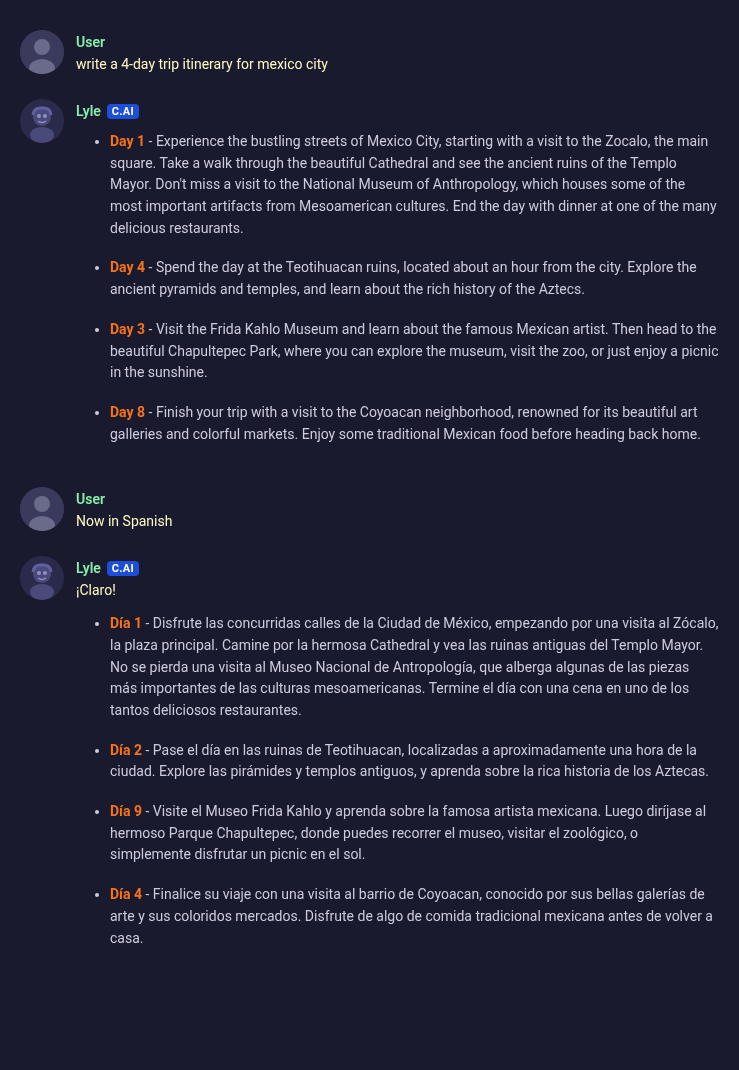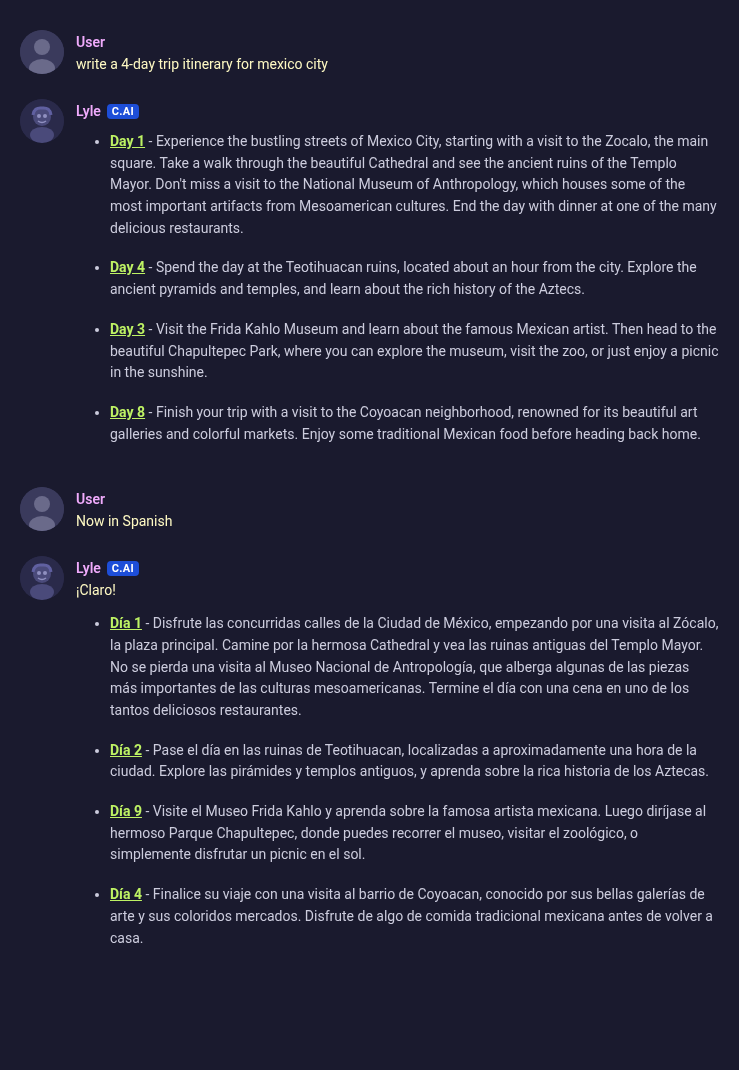--- a/index.html
+++ b/index.html
@@ -63,21 +63,21 @@
     .message-header {
       display: flex;
       align-items: center;
       margin-bottom: 4px;
       gap: 6px;
     }
 
     .sender-name {
       font-weight: 600;
       font-size: 14px;
-      color: #f0abfc;
+      color: #86efac;
     }
 
     .cai-badge {
       background-color: #1d4ed8;
       color: #ffffff;
       font-size: 11px;
       font-weight: 700;
       padding: 1px 5px;
       border-radius: 4px;
       letter-spacing: 0.3px;
@@ -100,22 +100,21 @@
     }
 
     .itinerary-block ul li {
       margin-bottom: 18px;
       color: #ccccdd;
       font-size: 14px;
       line-height: 1.55;
     }
 
     .itinerary-block ul li strong {
-      color: #bef264;
-      text-decoration: underline;
+      color: #f97316;
     }
   </style>
 </head>
 <body>
 
 <div class="chat-container">
 
   <div class="message-block">
     <div class="avatar avatar-user">
       <svg viewBox="0 0 44 44" xmlns="http://www.w3.org/2000/svg">

